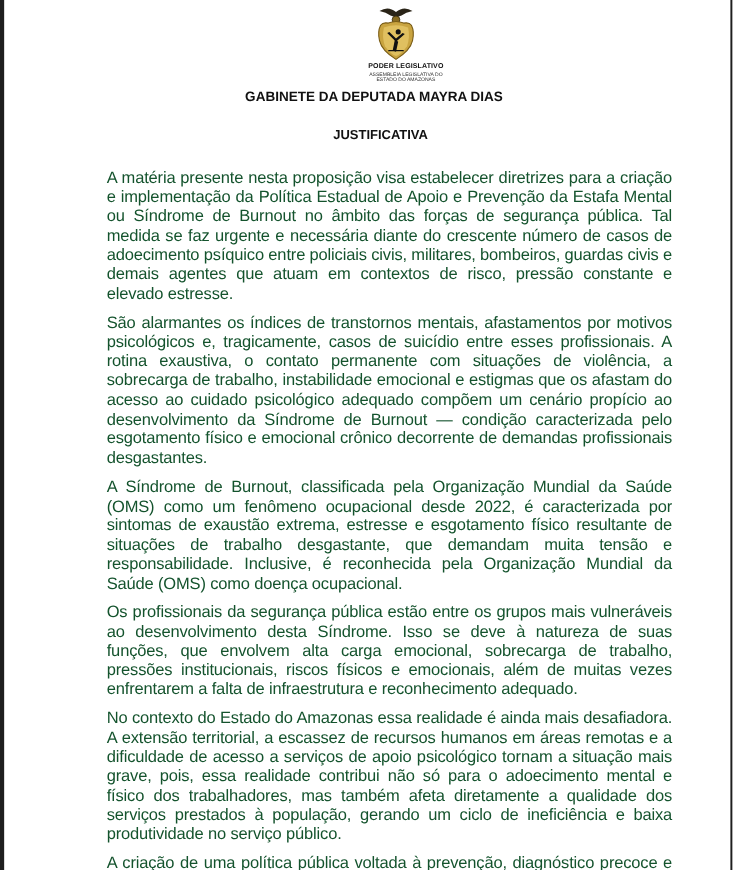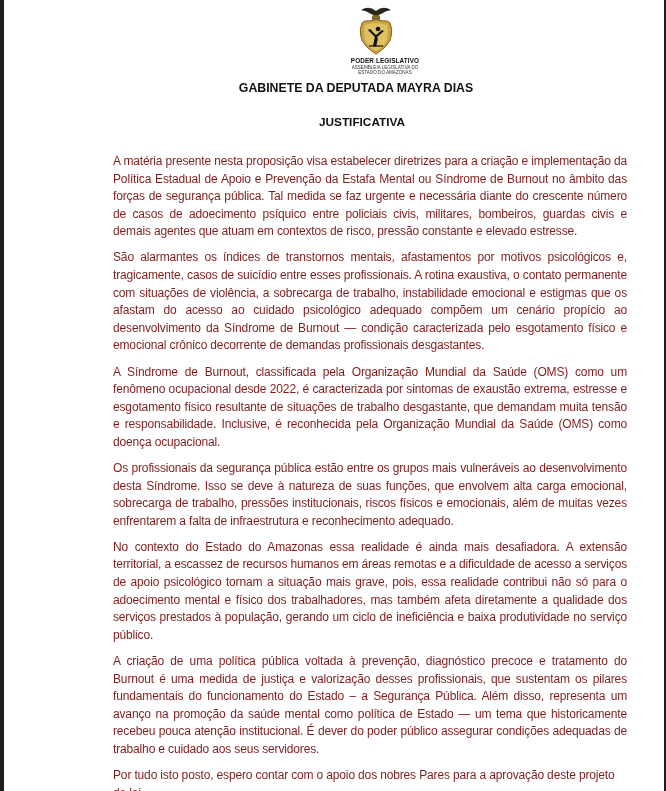--- a/index.html
+++ b/index.html
@@ -2,35 +2,35 @@
 <html><head>
 <meta charset="utf-8">
 <style>
   html, body { margin:0; padding:0; }
   body {
     width:666px; height:791px; overflow:hidden; background:#ffffff;
     position:relative; font-family:"Liberation Sans", sans-serif; color:#111;
   }
   .edge-left { position:absolute; left:0; top:0; width:4px; height:791px; background:#1e1e1e; }
   .edge-right { position:absolute; right:0; top:0; width:2px; height:791px; background:#1e1e1e; }
-  .page { position:absolute; left:20px; top:0; width:559px; height:791px; background:#fff; }
+  .page { position:absolute; left:4px; top:0; width:559px; height:791px; background:#fff; }
 
   .logo { position:absolute; left:315px; top:2px; width:100px; height:74px; }
   .crest { position:absolute; left:16px; top:0; width:50px; height:55px; }
   .logo-title { position:absolute; left:0; top:55px; width:100px; text-align:center;
     font-size:6.4px; font-weight:bold; letter-spacing:0.1px; color:#111; }
   .logo-sub { position:absolute; left:0; width:100px; text-align:center; font-size:4.6px; color:#333; line-height:5px; }
   .logo-sub.l1 { top:63px; } .logo-sub.l2 { top:68px; }
 
   .heading { position:absolute; left:0; width:660px; text-align:center; font-weight:bold; font-size:12.3px; color:#111; }
   .heading.h1 { top:81px; left:6px; }
   .heading.h2 { top:115px; left:12px; font-size:11.8px; }
 
   .body-text { position:absolute; left:93px; top:153px; width:514px; }
-  .para { margin:0 0 8.5px 0; font-size:12px; line-height:17.6px; text-align:justify; color:#7f1d1d; letter-spacing:-0.15px; }
+  .para { margin:0 0 8.5px 0; font-size:15px; line-height:17.6px; text-align:justify; color:#14532d; letter-spacing:-0.15px; }
   .para.left { text-align:left; }
 </style>
 </head>
 <body>
 
 <div class="edge-left"></div>
 <div class="edge-right"></div>
 
 <div class="page">
 

